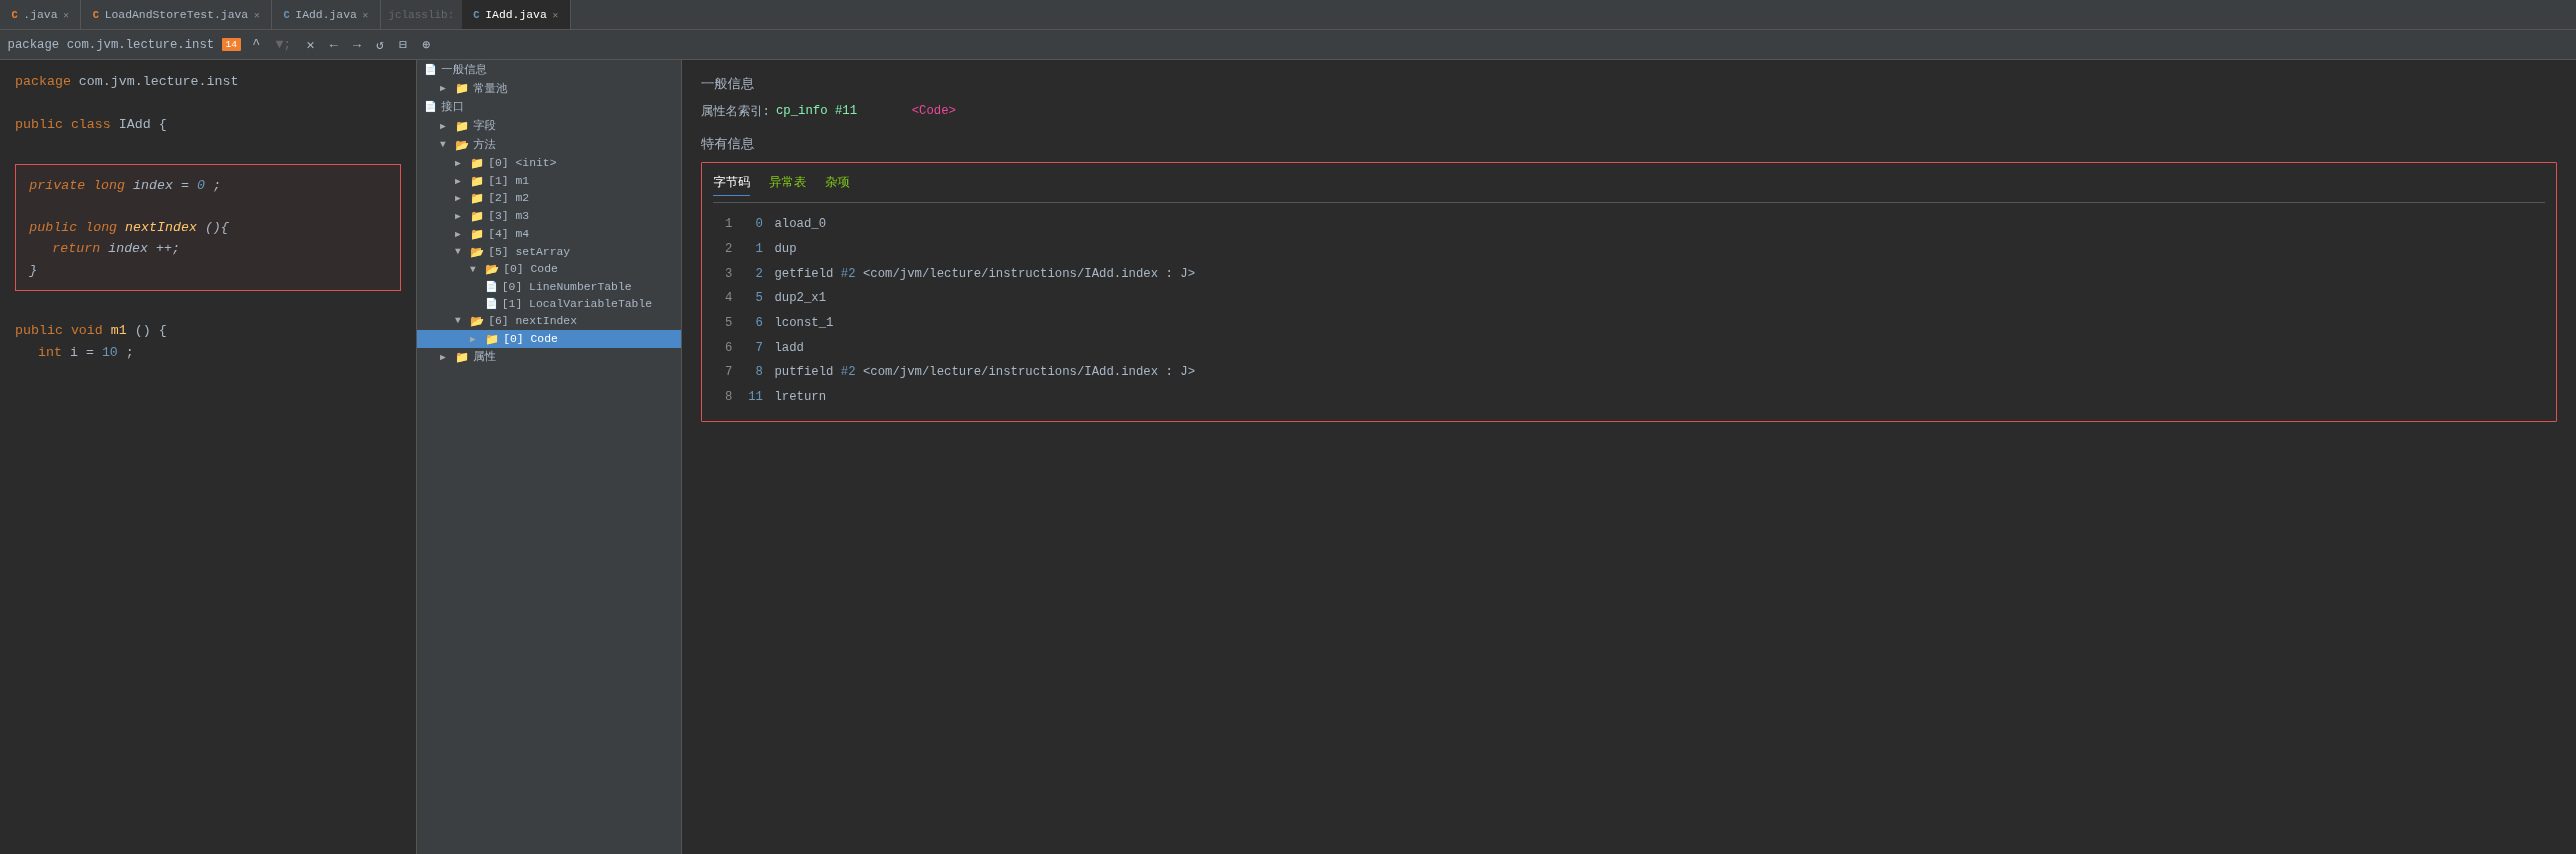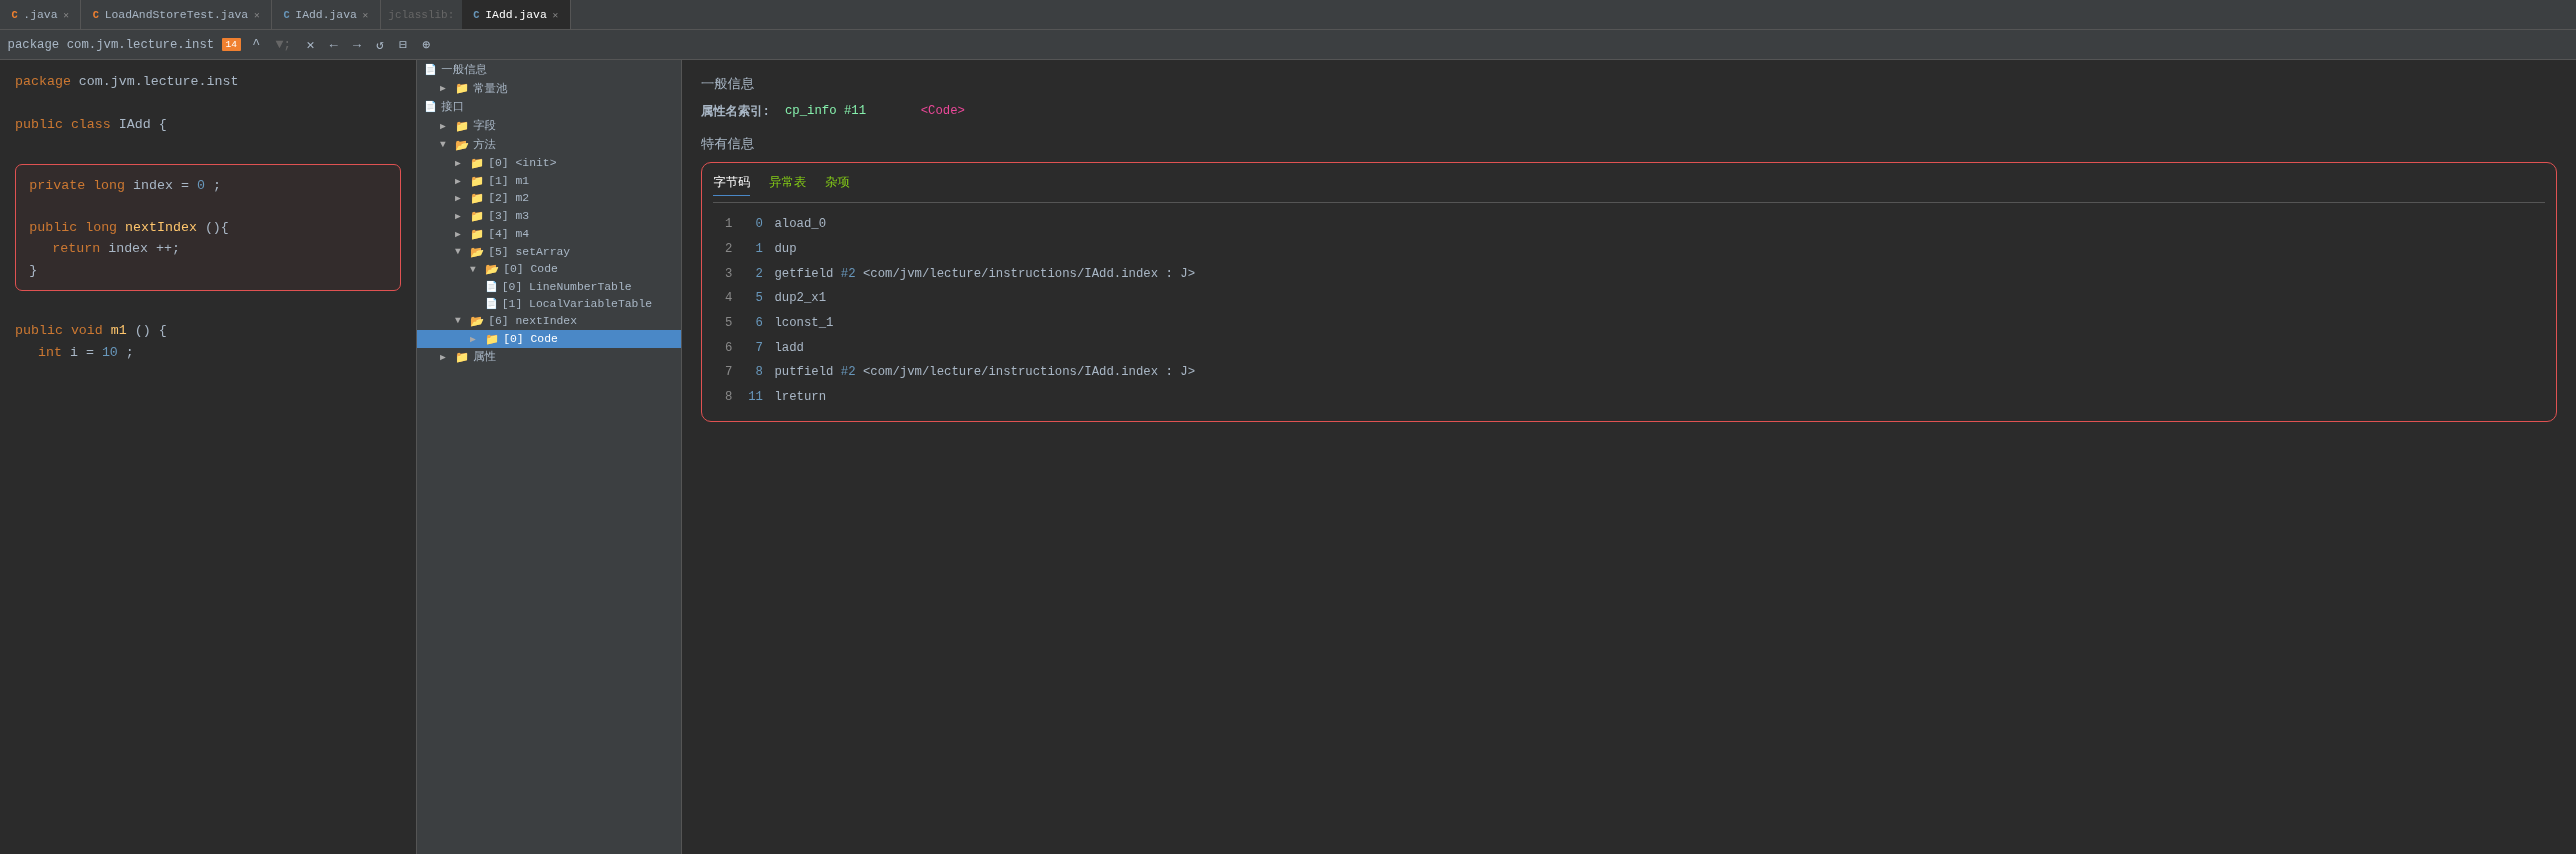--- a/index.html
+++ b/index.html
@@ -97,24 +97,25 @@
       font-size: 13.3px;
       line-height: 1.6;
       color: #a9b7c6;
     }
     .kw { color: #cc7832; }
     .fn { color: #ffc66d; }
     .num { color: #6897bb; }
 
     .highlighted-box {
       border: 1.9px solid #e05252;
-      border-radius: 7px;
+      border-radius: 0;
       padding: 9.5px 13.3px;
       margin: 7.6px 0;
       background: rgba(224, 82, 82, 0.05);
+      font-style: italic;
     }
 
     
     .tree-panel {
       width: 265px;
       background: #3c3f41;
       border-right: 0.9px solid #555;
       overflow-y: auto;
       flex-shrink: 0;
     }
@@ -150,29 +151,29 @@
       margin-bottom: 9.5px;
       font-family: 'Microsoft YaHei', sans-serif;
     }
     .info-row {
       display: flex;
       align-items: center;
       margin-bottom: 5.7px;
       font-size: 12.3px;
       font-family: 'Microsoft YaHei', 'Courier New', sans-serif;
     }
-    .info-label { color: #a9b7c6; margin-right: 15px; font-weight: bold; }
+    .info-label { color: #a9b7c6; margin-right: 6px; }
     .info-link { color: #86efac; }
     .info-tag { color: #ec4899; margin-left: 47px; }
     .info-value { color: #6abd8f; }
 
     
     .bytecode-section {
       border: 1.9px solid #e05252;
-      border-radius: 10px;
+      border-radius: 1px;
       padding: 11.4px;
     }
     .bytecode-tabs {
       display: flex;
       gap: 19px;
       margin-bottom: 9.5px;
       border-bottom: 0.9px solid #555;
       padding-bottom: 5.7px;
     }
     .bc-tab {

